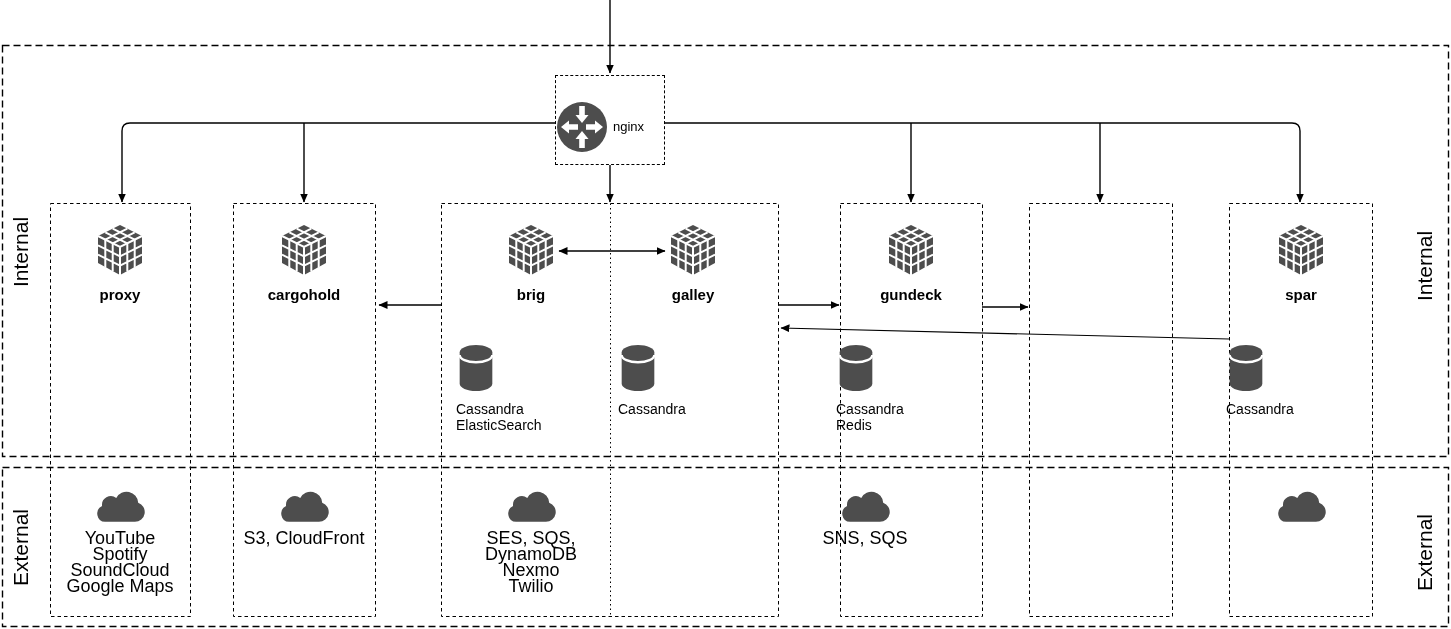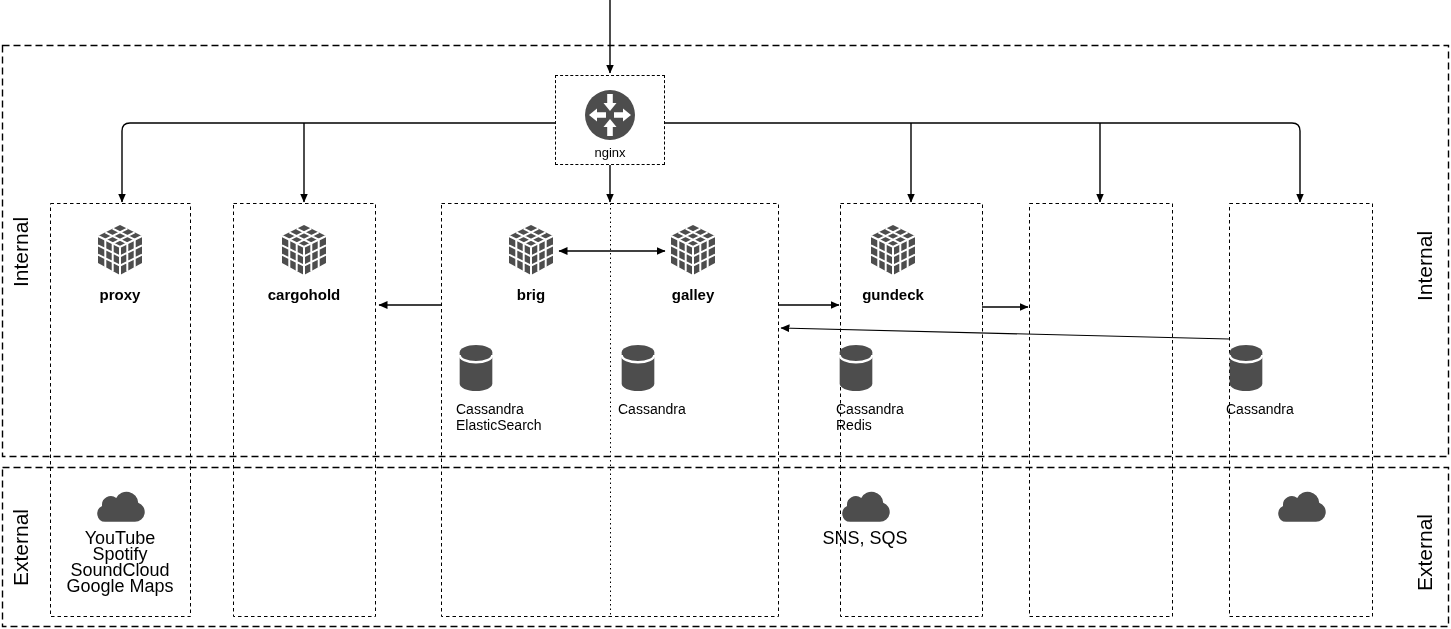--- a/index.html
+++ b/index.html
@@ -11,21 +11,21 @@
   #wires{position:absolute;left:0;top:0;width:1451px;height:629px;}
   
   .zone-label{
     position:absolute;font-size:21px;line-height:26px;color:#000;
     writing-mode:vertical-rl;transform:rotate(180deg);
     height:90px;text-align:center;white-space:nowrap;
   }
   
   .router-box{
     position:absolute;left:555px;top:75px;width:110px;height:90px;
-    display:flex;flex-direction:column;align-items:center;justify-content:flex-start;
+    display:flex;flex-direction:row;align-items:center;justify-content:flex-start;
     padding-top:13px;box-sizing:border-box;gap:5px;
   }
   .router-box .lbl{font-size:13px;line-height:14px;}
   
   .service-node{position:absolute;top:224px;width:140px;text-align:center;}
   .service-node .lbl{font-size:15px;font-weight:700;margin-top:5px;line-height:17px;}
   .db-node{position:absolute;top:344px;width:150px;text-align:left;}
   .db-node .lbl{font-size:14px;line-height:16px;margin-top:5px;white-space:pre-line;}
   .cloud-node{position:absolute;top:486px;width:180px;text-align:center;}
   .cloud-node .lbl{font-size:18px;line-height:16px;margin-top:2px;white-space:pre-line;}
@@ -139,25 +139,31 @@
           <use href="#cube-sym"></use>
         </svg></span>
     <div class="lbl">galley</div>
   </div>
   <div class="service-node" style="left:461px;">
     <span class="icon"><svg width="48" height="53">
           <use href="#cube-sym"></use>
         </svg></span>
     <div class="lbl">brig</div>
   </div>
-  <div class="service-node" style="left:823px;">
+  <div class="service-node" style="left:841px;">
     <span class="icon"><svg width="48" height="53">
           <use href="#cube-sym"></use>
         </svg></span>
     <div class="lbl">gundeck</div>
+  </div>
+  <div class="service-node" style="left:1231px;">
+    <span class="icon"><svg width="48" height="53">
+          <use href="#cube-sym"></use>
+        </svg></span>
+    <div class="lbl">spar</div>
   </div>
 
   <div class="db-node" style="left:456px;">
     <span class="icon"><svg width="40" height="48">
           <use href="#db-sym"></use>
         </svg></span>
     <div class="lbl">Cassandra
 ElasticSearch</div>
   </div>
   <div class="db-node" style="left:618px;">
@@ -182,20 +188,34 @@
 
   <div class="cloud-node" style="left:30px;width:180px;">
     <span class="icon"><svg width="56" height="38">
           <use href="#cloud-sym"></use>
         </svg></span>
     <div class="lbl">YouTube
 Spotify
 SoundCloud
 Google Maps</div>
   </div>
+  <div class="cloud-node" style="left:214px;width:180px;">
+    <span class="icon"><svg width="56" height="38">
+          <use href="#cloud-sym"></use>
+        </svg></span>
+    <div class="lbl">S3, CloudFront</div>
+  </div>
+  <div class="cloud-node" style="left:441px;width:180px;">
+    <span class="icon"><svg width="56" height="38">
+          <use href="#cloud-sym"></use>
+        </svg></span>
+    <div class="lbl">SES, SQS, DynamoDB
+Nexmo
+Twilio</div>
+  </div>
   <div class="cloud-node" style="left:775px;width:180px;">
     <span class="icon"><svg width="56" height="38">
           <use href="#cloud-sym"></use>
         </svg></span>
     <div class="lbl">SNS, SQS</div>
   </div>
   <div class="cloud-node" style="left:1211px;width:180px;">
     <span class="icon"><svg width="56" height="38">
           <use href="#cloud-sym"></use>
         </svg></span>

